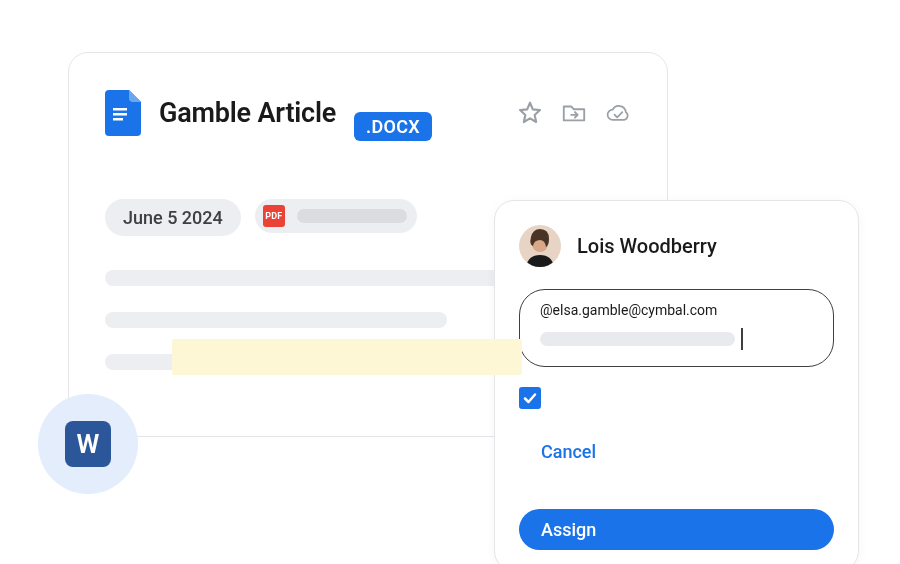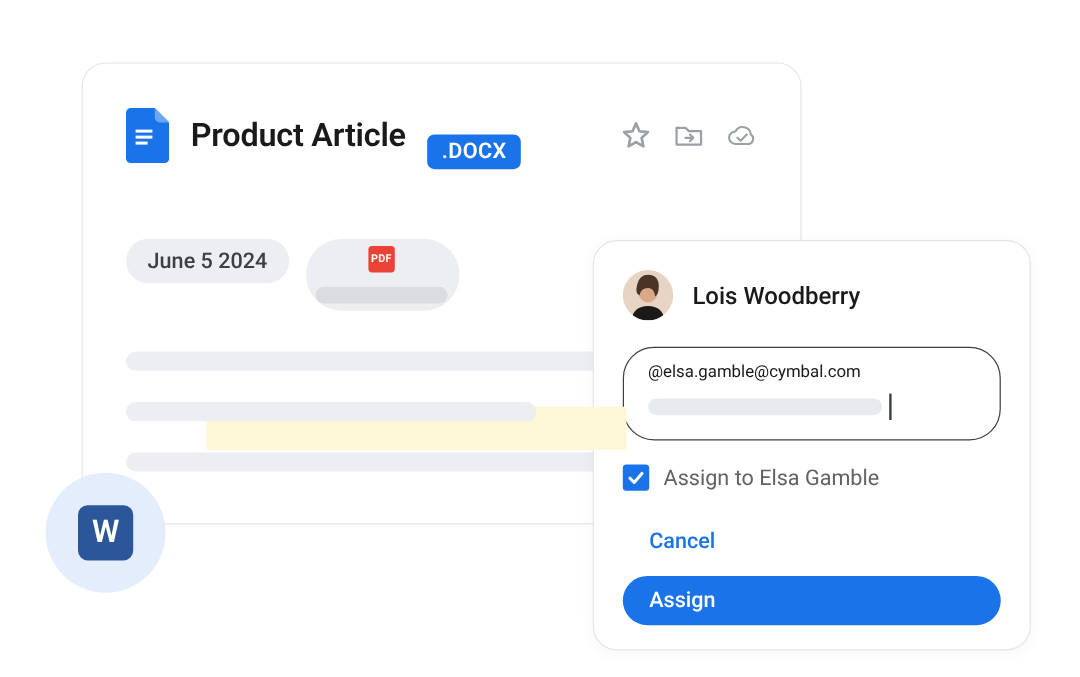--- a/index.html
+++ b/index.html
@@ -81,21 +81,20 @@
     padding: 8px 18px;
     border-radius: 999px;
   }
   .pdf-pill {
     display: inline-flex;
     align-items: center;
     gap: 12px;
     background: #eceef1;
     padding: 6px 10px 6px 8px;
     border-radius: 999px;
-    flex-direction: column;
   }
   .pdf-badge {
     width: 22px;
     height: 22px;
     background: #ea4335;
     border-radius: 3px;
     color: #fff;
     font-size: 9px;
     font-weight: 700;
     display: flex;
@@ -248,37 +247,38 @@
     border-radius: 999px;
     cursor: pointer;
   }
   .btn-text {
     color: #1a73e8;
     background: transparent;
   }
   .btn-primary {
     color: #fff;
     background: #1a73e8;
+    margin-top: 29px;
   }
 </style>
 </head>
 <body>
 
 <div class="doc-card">
   <div class="doc-header">
     <div class="doc-icon">
       <svg width="36" height="46" viewBox="0 0 36 46">
         <path d="M4 0 H24 L36 12 V42 a4 4 0 0 1 -4 4 H4 a4 4 0 0 1 -4 -4 V4 a4 4 0 0 1 4 -4 Z" fill="#1a73e8"></path>
         <path d="M24 0 L36 12 H28 a4 4 0 0 1 -4 -4 Z" fill="#6ba6f0"></path>
         <rect x="8" y="18" width="14" height="2.5" fill="#fff"></rect>
         <rect x="8" y="23" width="14" height="2.5" fill="#fff"></rect>
         <rect x="8" y="28" width="10" height="2.5" fill="#fff"></rect>
       </svg>
     </div>
-    <div class="doc-title">Product Article</div>
+    <div class="doc-title">Gamble Article</div>
     <div class="doc-badge">.DOCX</div>
     <div class="header-icons">
       <span class="ico">
         <svg width="26" height="26" viewBox="0 0 24 24" fill="none" stroke="#9aa0a6" stroke-width="2" stroke-linejoin="round">
           <path d="M12 2.5 L14.6 8.6 L21.2 9.3 L16.3 13.8 L17.7 20.3 L12 17 L6.3 20.3 L7.7 13.8 L2.8 9.3 L9.4 8.6 Z"></path>
         </svg>
       </span>
       <span class="ico">
         <svg width="28" height="24" viewBox="0 0 28 24" fill="none" stroke="#9aa0a6" stroke-width="2" stroke-linejoin="round">
           <path d="M3 5 H11 L14 8 H25 V20 H3 Z"></path>
@@ -333,20 +333,19 @@
       <span class="cursor"></span>
     </div>
   </div>
 
   <div class="assign-row">
     <span class="chk">
       <svg width="16" height="16" viewBox="0 0 16 16" fill="none" stroke="#fff" stroke-width="2.5" stroke-linecap="round" stroke-linejoin="round">
         <path d="M3 8.5 L6.5 12 L13 4.5"></path>
       </svg>
     </span>
-    <span class="assign-label">Assign to Elsa Gamble</span>
   </div>
 
   <div class="btn-row">
     <div class="btn btn-text">Cancel</div>
     <div class="btn btn-primary">Assign</div>
   </div>
 </div>
 
 </body></html>

